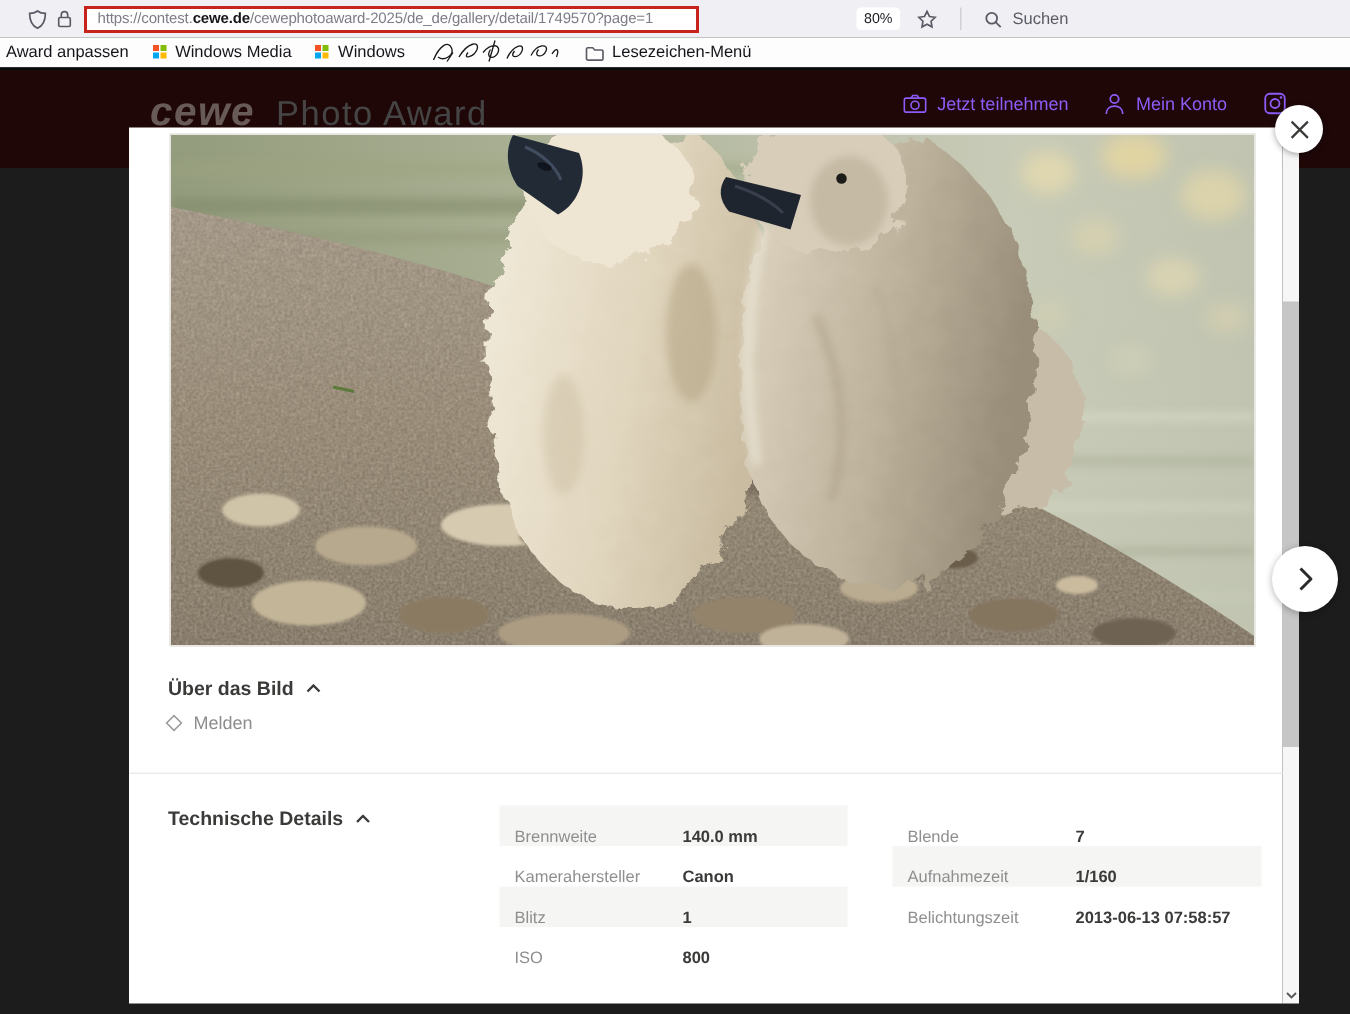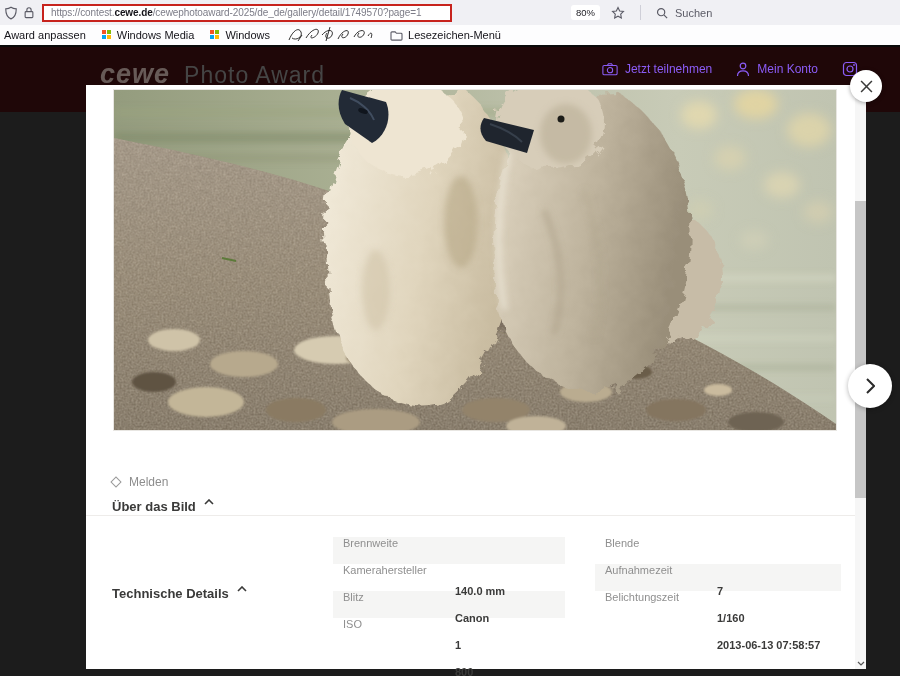--- a/index.html
+++ b/index.html
@@ -2,21 +2,21 @@
 <html><head>
 <meta charset="utf-8">
 <style>
   * { margin:0; padding:0; box-sizing:border-box; }
   html,body { width:900px; height:676px; overflow:hidden; }
   body { font-family:"Liberation Sans", sans-serif; background:#1c1c1c; position:relative; }
 
   
   .browser-toolbar{
     height:25px; background:#f0f0f4; display:flex; align-items:center;
-    padding:0 8px 0 4px; gap:5px;
+    padding:0 8px 0 18px; gap:5px;
   }
   .chrome-icon{ display:flex; align-items:center; color:#5b5b66; flex:0 0 auto; }
   .url-bar{
     width:410px; height:18px; background:#fff; border:2px solid #c7231d;
     display:flex; align-items:center; padding:0 7px; margin-left:2px;
     font-size:10px; letter-spacing:-0.1px; white-space:nowrap; overflow:hidden;
   }
   .url-prefix,.url-path{ color:#7c7c87; }
   .url-domain{ color:#15141a; font-weight:700; }
   .tb-spacer{ flex:1; }
@@ -66,38 +66,38 @@
   .photo-modal{
     position:absolute; left:86px; top:38px; width:769px; height:584px;
     background:#fff;
   }
   .photo-frame{
     position:absolute; left:27px; top:4px; width:724px; height:342px;
     border:1px solid #e8e6e2; background:#dcdccd;
   }
   .photo-frame svg{ display:block; }
   .about-title,.tech-title{
-    position:absolute; left:26px; display:flex; align-items:flex-start; gap:8px;
-    font-size:13px; font-weight:700; color:#3a3a39; cursor:pointer;margin-top:48px;
+    position:absolute; left:26px; display:flex; align-items:center; gap:8px;
+    font-size:13px; font-weight:700; color:#3a3a39; cursor:pointer;
   }
   .about-title{ top:366px; }
   .report-row{
     position:absolute; left:26px; top:390px; display:flex; align-items:center;
     gap:9px; color:#8d8d8d; font-size:12px; cursor:pointer;
   }
   .flag-diamond{
     width:8px; height:8px; border:1px solid #9a9a9a; transform:rotate(45deg);
     background:#fff;
   }
   .tech-divider{ position:absolute; left:0; top:430px; width:769px; height:1px; background:#eeecea; }
   .tech-title{ top:453px; }
   .tech-table{ position:absolute; top:452px; }
   .tech-table.left{ left:247px; width:232px; }
   .tech-table.right{ left:509px; width:246px; }
-  .trow{ display:flex; align-items:flex-start; height:27px; font-size:11px; }
+  .trow{ display:flex; align-items:flex-end; height:27px; font-size:11px; }
   .trow.alt{ background:#f5f5f4; }
   .tlabel{ width:122px; padding-left:10px; color:#8f8f8f; }
   .tvalue{ font-weight:700; color:#3a3a39; white-space:nowrap;margin-top:48px; }
 
   
   .close-btn{
     position:absolute; left:850px; top:23px; width:32px; height:32px;
     border-radius:50%; background:#fff; box-shadow:0 1px 4px rgba(0,0,0,.35);
     display:flex; align-items:center; justify-content:center; z-index:6; cursor:pointer;
   }

